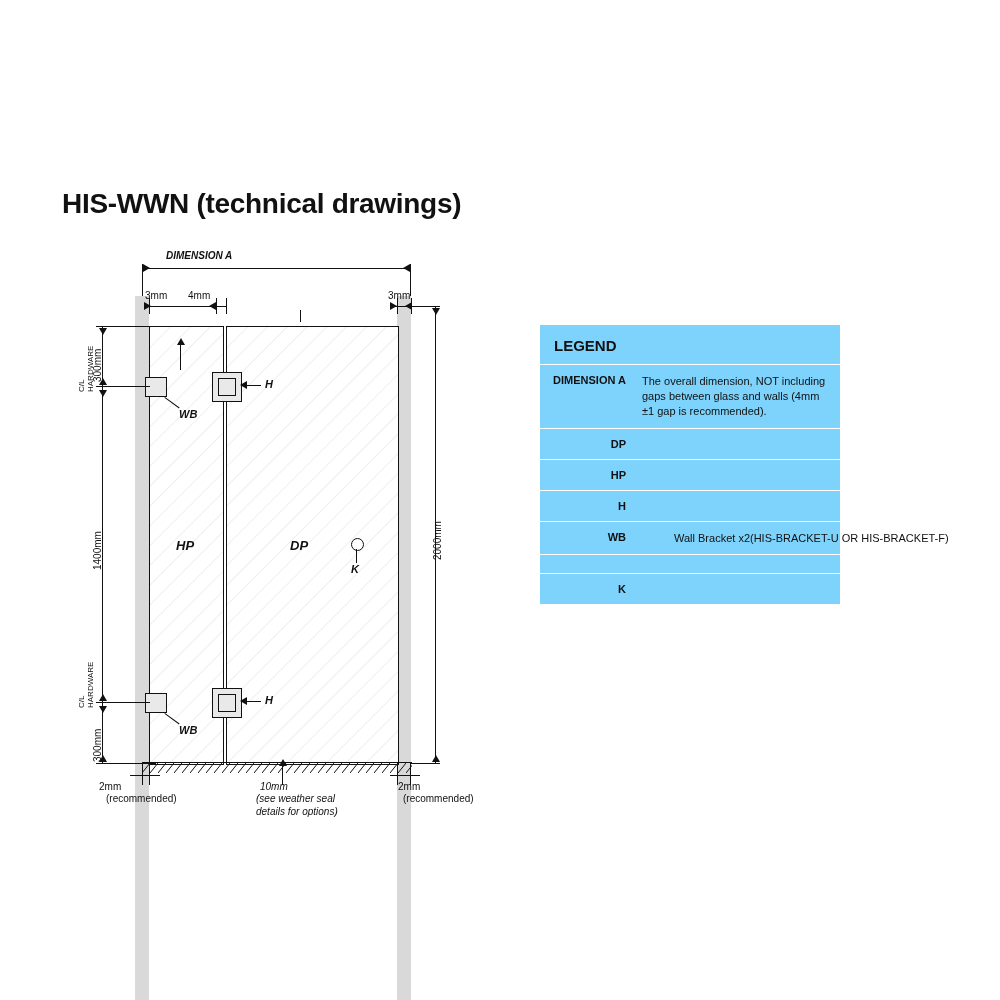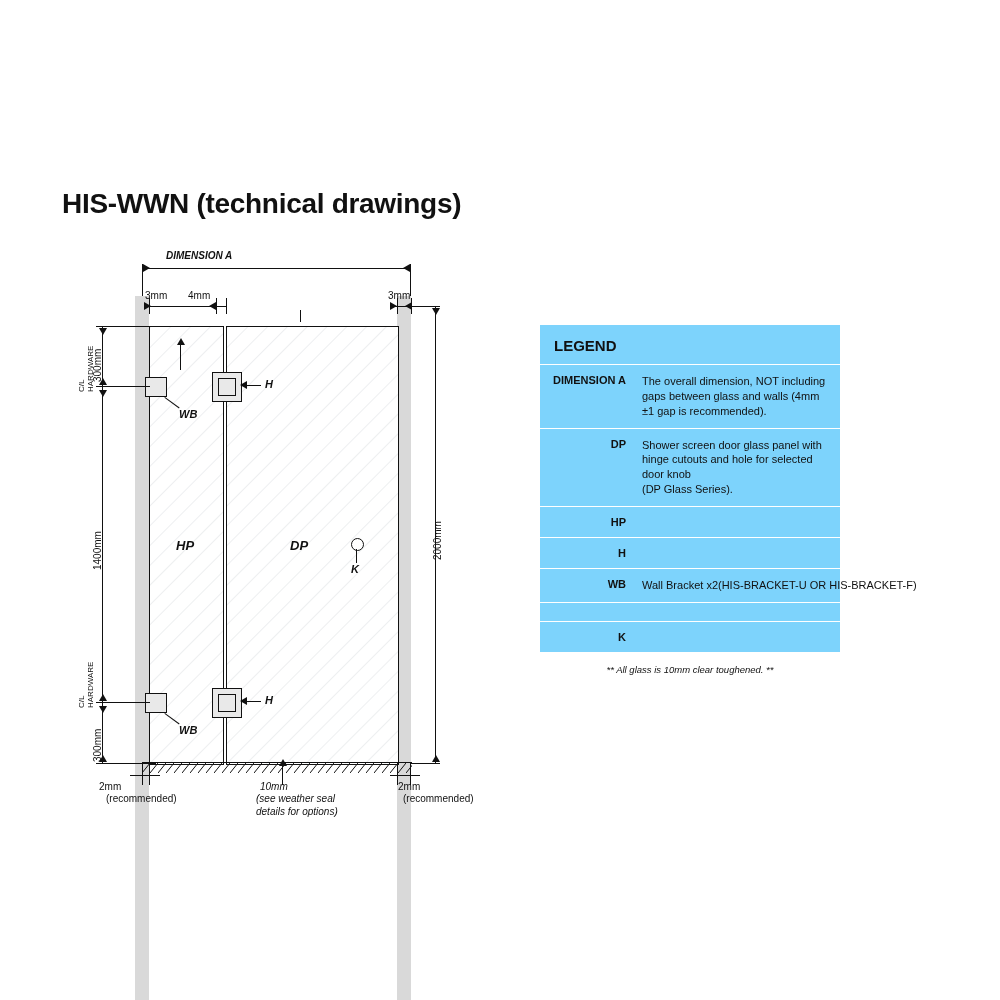--- a/index.html
+++ b/index.html
@@ -69,21 +69,21 @@
   .legend-title{font-size:15px;font-weight:bold;padding:12px 14px 10px 14px;}
   .legend-row{display:flex;border-top:1px solid #ffffff;}
   .legend-row .key{
     width:96px;flex:0 0 96px;text-align:right;padding:9px 10px 9px 6px;
     font-size:11px;font-weight:bold;box-sizing:border-box;
   }
   .legend-row .val{
     flex:1;padding:9px 8px 9px 6px;font-size:11px;line-height:1.35;box-sizing:border-box;
     white-space:pre-line;
   }
-  .legend-row.wide .val{white-space:nowrap;}
+  .legend-row.wide .val{white-space:nowrap;margin-left:32px;}
   .legend-spacer{height:18px;border-top:1px solid #ffffff;}
   .legend-note{
     font-size:9.5px;font-style:italic;text-align:center;padding:12px 6px 12px 6px;color:#111;
     background:#ffffff;
   }
 </style>
 </head>
 <body>
 
 <div class="page-title">HIS-WWN (technical drawings)</div>
@@ -235,31 +235,28 @@
 
 <div class="legend">
   <div class="legend-title">LEGEND</div>
 
   <div class="legend-row">
     <div class="key">DIMENSION A</div>
     <div class="val">The overall dimension, NOT including gaps between glass and walls (4mm ±1 gap is recommended).</div>
   </div>
   <div class="legend-row">
     <div class="key">DP</div>
-    <div class="val">Shower screen door glass panel with hinge cutouts and hole for selected door knob
-(DP Glass Series).</div>
   </div>
   <div class="legend-row">
     <div class="key">HP</div>
   </div>
   <div class="legend-row">
     <div class="key">H</div>
   </div>
   <div class="legend-row wide">
     <div class="key">WB</div>
     <div class="val">Wall Bracket x2(HIS-BRACKET-U OR HIS-BRACKET-F)</div>
   </div>
   <div class="legend-spacer"></div>
   <div class="legend-row">
     <div class="key">K</div>
   </div>
-  <div class="legend-note">** All glass is 10mm clear toughened. **</div>
 </div>
 
 </body></html>

